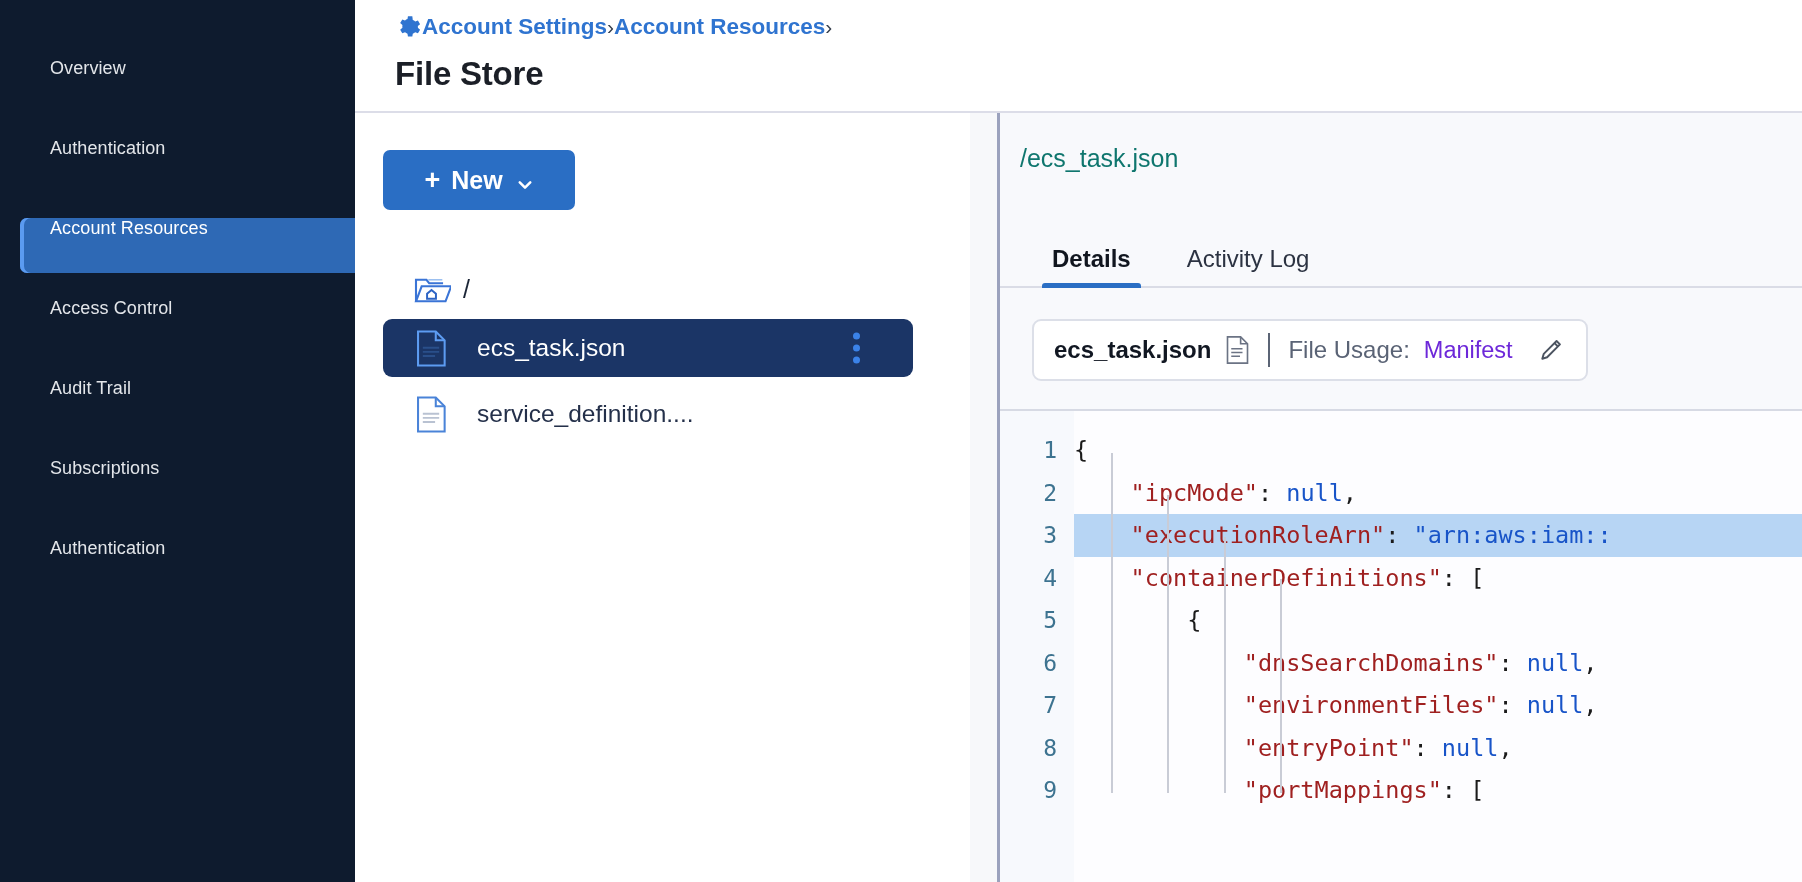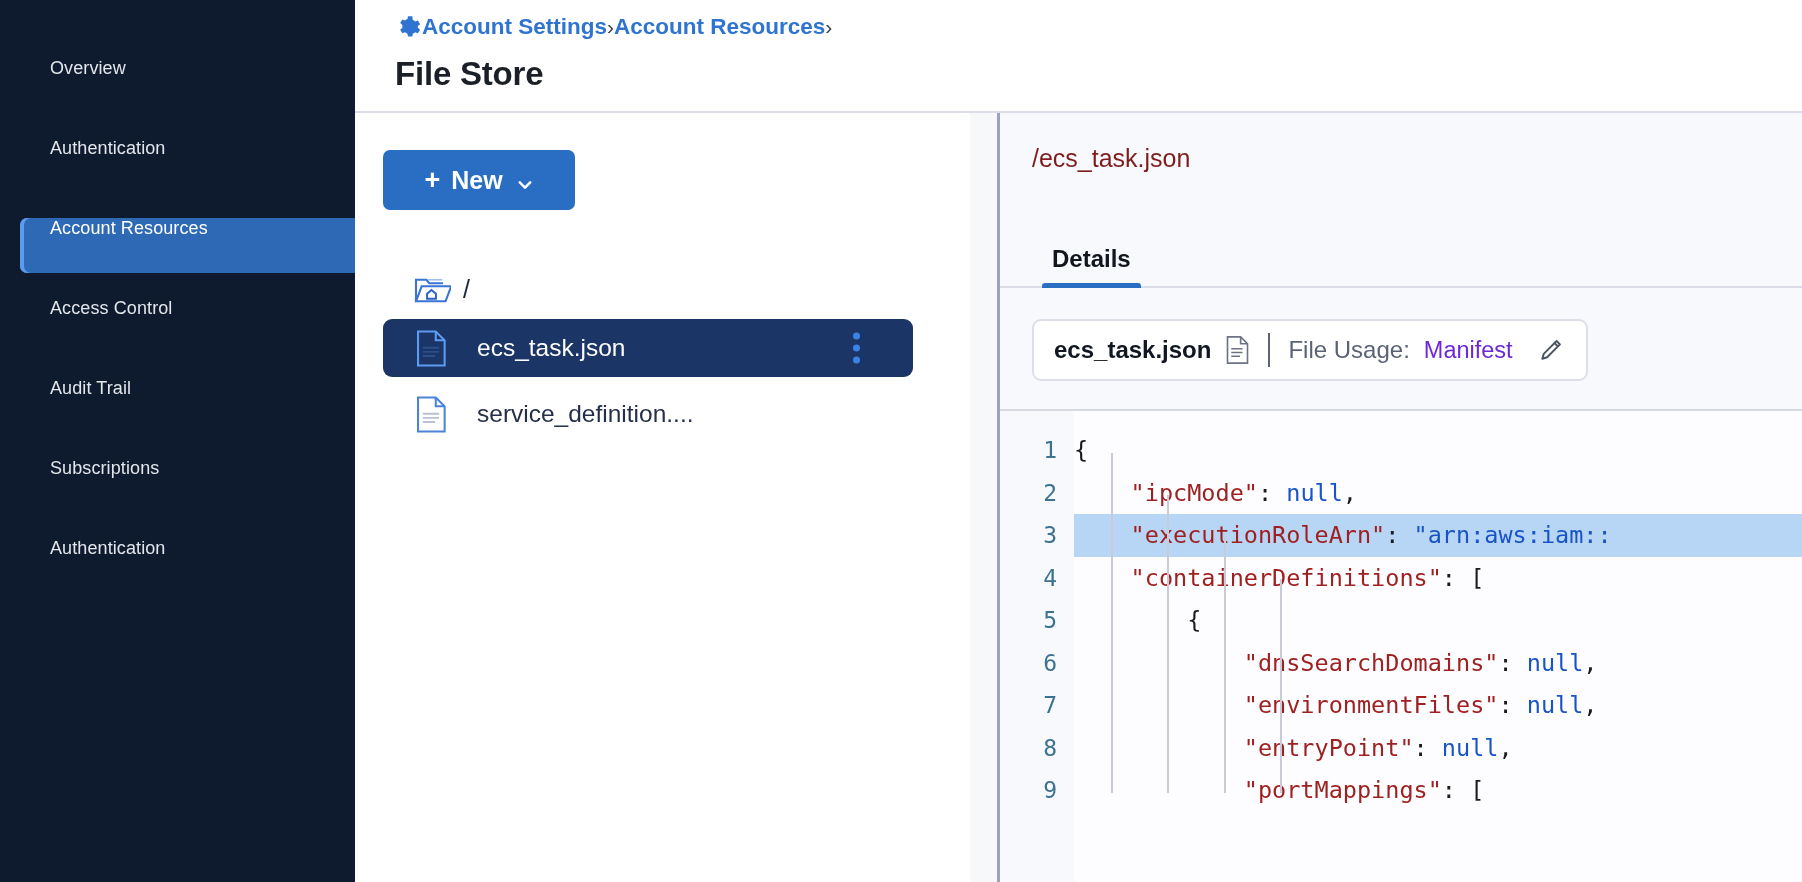--- a/index.html
+++ b/index.html
@@ -117,22 +117,21 @@
   }
 
   
   .details {
     flex: 1 1 auto; background: #f8f9fc;
     display: flex; flex-direction: column; min-width: 0;
   }
   .detail-path {
     height: 90px; flex: 0 0 90px;
     display: flex; align-items: center;
-    padding-left: 32px;
-    font-size: 25px; color: #7f1d1d;
+    font-size: 25px; color: #0f766e; margin-left: 20px;
   }
   .tabs {
     height: 85px; flex: 0 0 85px;
     display: flex; align-items: flex-end; gap: 12px;
     padding-left: 30px;
     border-bottom: 2px solid #dadce6;
   }
   .tab {
     font-size: 24px; color: #2c3342;
     padding: 0 22px 13px 22px;
@@ -293,20 +292,21 @@
         </div>
       </section>
 
       <div class="gutter"></div>
 
       <section class="details">
         <div class="detail-path">/ecs_task.json</div>
 
         <div class="tabs" id="tabs">
             <div class="tab active">Details</div>
+            <div class="tab">Activity Log</div>
           </div>
 
         <div class="usage-wrap">
           <div class="usage-card">
             <span class="usage-name">ecs_task.json</span>
             <span class="usage-doc-icon">
               <svg viewBox="0 0 20 24" width="25" height="30" fill="#ffffff" stroke="#6b7384" stroke-width="1.3">
                 <path d="M2 1.5h10.5L18 7v15.5H2z"></path>
                 <path d="M12.5 1.5V7H18" fill="none"></path>
                 <path d="M5 11h9M5 14h9M5 17h7" stroke="#6b7384" stroke-width="1.2"></path>

